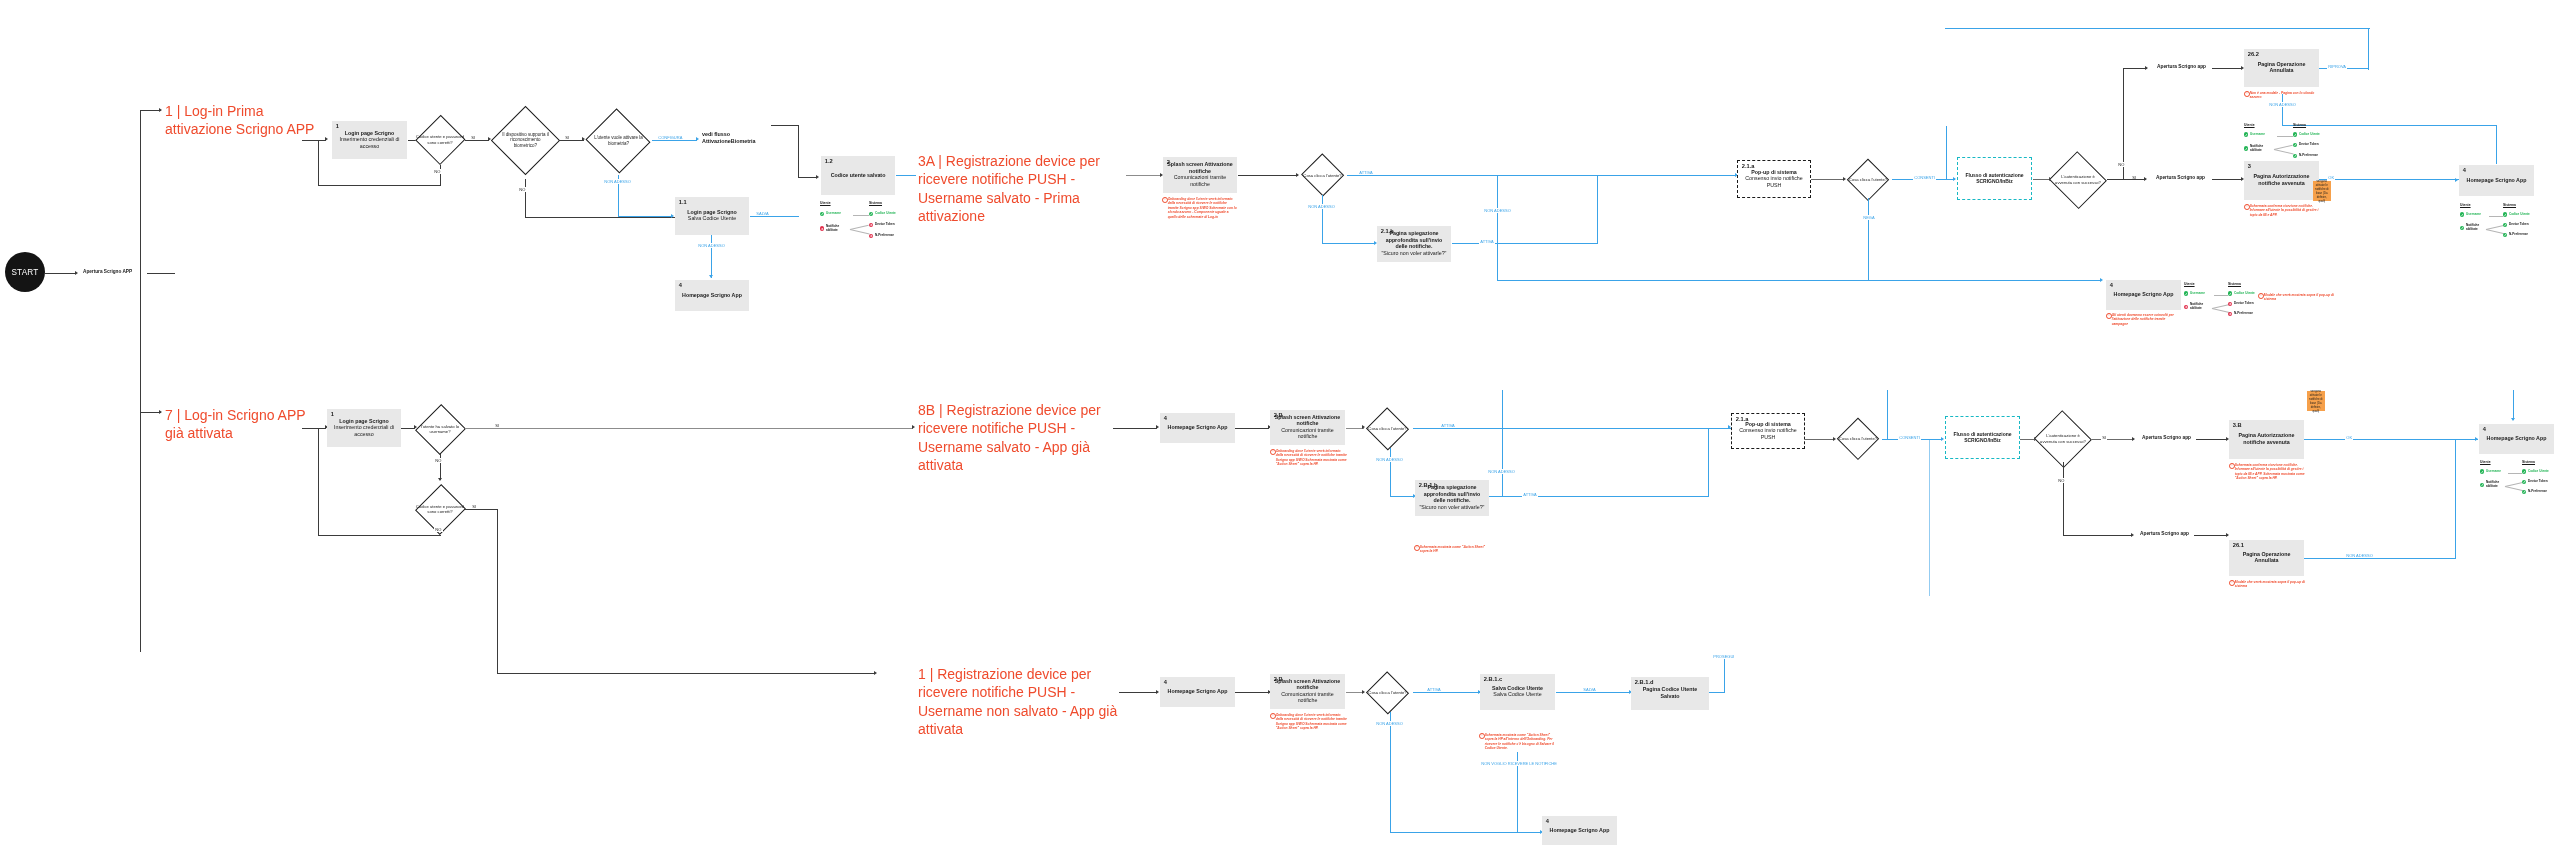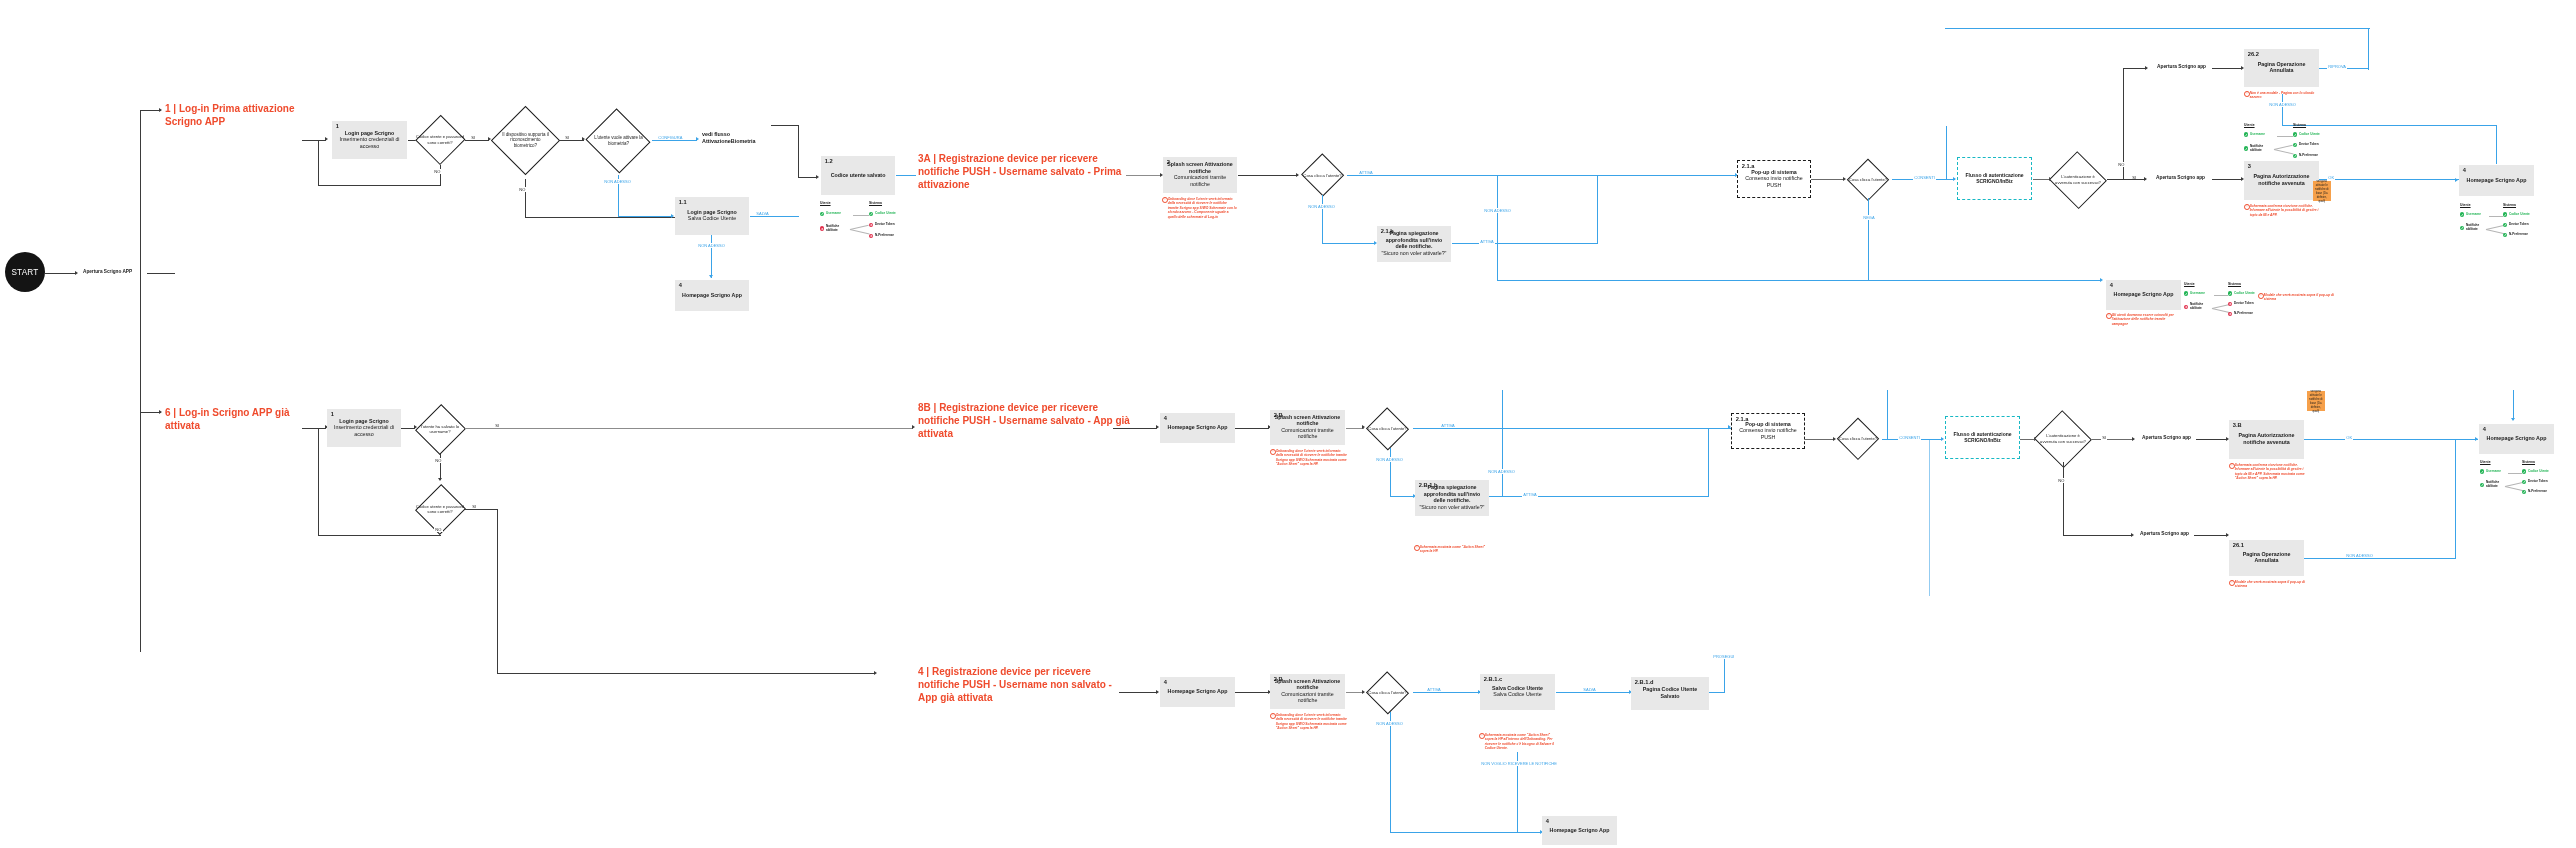--- a/index.html
+++ b/index.html
@@ -32,21 +32,21 @@
 
   .arw{position:absolute;width:0;height:0;border-style:solid;}
   .arw.r{border-width:2.1px 0 2.1px 3.4px;border-color:transparent transparent transparent #3b3b3b;}
   .arw.d{border-width:3.4px 2.1px 0 2.1px;border-color:#3b3b3b transparent transparent transparent;}
   .arw.r.blue{border-left-color:#3aa3e8;}
   .arw.d.blue{border-top-color:#3aa3e8;}
 
   .lbl{position:absolute;font-size:4px;color:#1a1a1a;background:#fff;padding:0 1.3px;white-space:nowrap;}
   .lbl.blue{color:#3aa3e8;}
 
-  .section{position:absolute;color:#ef4b2d;font-weight:bold;font-size:10px;line-height:1.32;}
+  .section{position:absolute;color:#ef4b2d;font-weight:normal;font-size:14px;line-height:1.32;}
   .flowtxt{position:absolute;font-size:5.4px;font-weight:bold;color:#1a1a1a;white-space:nowrap;}
   .flowtxt.wrap{white-space:normal;line-height:1.3;}
 
   .note{position:absolute;color:#ef4b2d;font-size:3.3px;font-style:italic;font-weight:bold;
         line-height:1.33;padding-left:5.7px;}
   .note:before{content:"!";position:absolute;left:0;top:0.3px;width:3.8px;height:3.8px;border:0.5px solid #ef4b2d;
         border-radius:50%;font-size:2.9px;font-style:normal;display:flex;align-items:center;justify-content:center;}
 
   .sticky{position:absolute;background:#f6a04a;color:#1a1a1a;font-size:2.8px;line-height:1.45;
           text-align:center;display:flex;align-items:center;justify-content:center;padding:1.9px;box-sizing:border-box;}
@@ -76,23 +76,23 @@
   <div class="ln h" style="left:147px;top:273px;width:28px;"></div>
 
   <div class="ln v" style="left:140px;top:110px;height:542px;"></div>
   <div class="ln h" style="left:140px;top:110px;width:21px;"></div>
   <div class="arw r" style="left:159px;top:108px;"></div>
   <div class="ln h" style="left:140px;top:412px;width:21px;"></div>
   <div class="arw r" style="left:159px;top:410px;"></div>
 
   <div class="section" style="left:165px;top:102px;width:157px;">1 | Log-in Prima attivazione Scrigno APP</div>
   <div class="section" style="left:918px;top:152px;width:214px;">3A | Registrazione device per ricevere notifiche PUSH - Username salvato - Prima attivazione</div>
-  <div class="section" style="left:165px;top:406px;width:157px;">6 | Log-in Scrigno APP già attivata</div>
+  <div class="section" style="left:165px;top:406px;width:157px;">7 | Log-in Scrigno APP già attivata</div>
   <div class="section" style="left:918px;top:401px;width:214px;">8B | Registrazione device per ricevere notifiche PUSH - Username salvato - App già attivata</div>
-  <div class="section" style="left:918px;top:665px;width:214px;">4 | Registrazione device per ricevere notifiche PUSH - Username non salvato - App già attivata</div>
+  <div class="section" style="left:918px;top:665px;width:214px;">1 | Registrazione device per ricevere notifiche PUSH - Username non salvato - App già attivata</div>
 
   <div class="ln h" style="left:302px;top:140px;width:24px;"></div>
   <div class="arw r" style="left:325px;top:137px;"></div>
   <div class="node" style="left:332px;top:121px;width:75px;height:38px;">
     <span class="num">1</span>
     <span class="t1">Login page Scrigno</span>
     <span class="t2">Inserimento credenziali di accesso</span>
   </div>
 
   <div class="ln v" style="left:318px;top:140px;height:46px;"></div>

